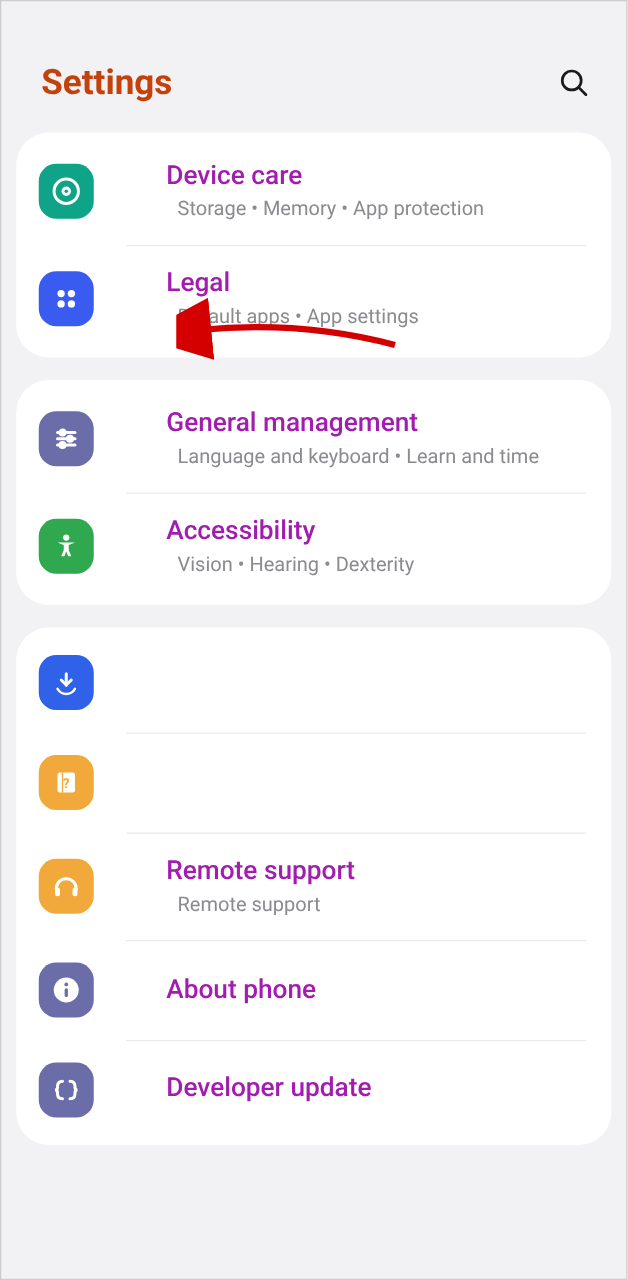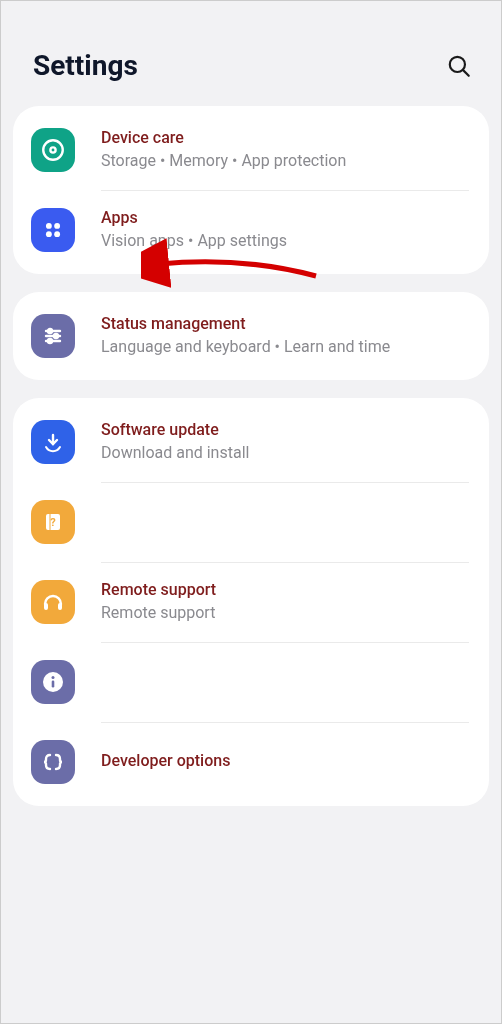--- a/index.html
+++ b/index.html
@@ -14,21 +14,21 @@
     }
     .header {
       display: flex;
       align-items: center;
       justify-content: space-between;
       padding: 48px 28px 24px 32px;
     }
     .header-title {
       font-size: 28px;
       font-weight: 700;
-      color: #0f172a;
+      color: #c2410c;
     }
     .search-btn {
       width: 28px;
       height: 28px;
       display: flex;
       align-items: center;
       justify-content: center;
       cursor: pointer;
     }
     .group {
@@ -62,30 +62,32 @@
       align-items: center;
       justify-content: center;
       flex-shrink: 0;
       margin-right: 26px;
     }
     .item-text {
       flex: 1;
       min-width: 0;
     }
     .item-title {
-      font-size: 16px;
+      font-size: 21px;
       font-weight: 500;
-      color: #7f1d1d;
+      color: #a21caf;
       line-height: 1.3;
+      margin-left: 32px;
     }
     .item-subtitle {
       font-size: 16px;
       color: #8a8a8f;
       margin-top: 2px;
       line-height: 1.3;
+      margin-left: 41px;
     }
     .arrow {
       position: absolute;
       z-index: 10;
       pointer-events: none;
     }
   </style>
 </head>
 <body>
 
@@ -116,57 +118,65 @@
   <div class="item">
     <div class="icon-wrap" style="background:#3a5bf0">
       <svg width="22" height="22" viewBox="0 0 24 24" fill="#fff">
         <circle cx="7.5" cy="7.5" r="3.2"></circle>
           <circle cx="16.5" cy="7.5" r="3.2"></circle>
         <circle cx="7.5" cy="16.5" r="3.2"></circle>
           <circle cx="16.5" cy="16.5" r="3.2"></circle>
       </svg>
     </div>
     <div class="item-text">
-      <div class="item-title">Apps</div>
-      <div class="item-subtitle">Vision apps  •  App settings</div>
+      <div class="item-title">Legal</div>
+      <div class="item-subtitle">Default apps  •  App settings</div>
     </div>
   </div>
 </div>
 
 <div class="group">
   <div class="item">
     <div class="icon-wrap" style="background:#6b6da8">
       <svg width="24" height="24" viewBox="0 0 24 24" fill="none" stroke="#fff" stroke-width="2.4" stroke-linecap="round">
         <line x1="5" y1="7" x2="19" y2="7"></line>
           <circle cx="9" cy="7" r="2" fill="#fff"></circle>
         <line x1="5" y1="12" x2="19" y2="12"></line>
           <circle cx="15" cy="12" r="2" fill="#fff"></circle>
         <line x1="5" y1="17" x2="19" y2="17"></line>
           <circle cx="9" cy="17" r="2" fill="#fff"></circle>
       </svg>
     </div>
     <div class="item-text">
-      <div class="item-title">Status management</div>
+      <div class="item-title">General management</div>
       <div class="item-subtitle">Language and keyboard  •  Learn and time</div>
+    </div>
+  </div>
+  <div class="item">
+    <div class="icon-wrap" style="background:#2fa84f">
+      <svg width="24" height="24" viewBox="0 0 24 24" fill="#fff">
+        <circle cx="12" cy="5" r="2.5"></circle>
+        <path d="M5 9 L19 9 L14 11 L14 15 L16 20 L13.5 20 L12 16 L10.5 20 L8 20 L10 15 L10 11 Z"></path>
+      </svg>
+    </div>
+    <div class="item-text">
+      <div class="item-title">Accessibility</div>
+      <div class="item-subtitle">Vision  •  Hearing  •  Dexterity</div>
     </div>
   </div>
 </div>
 
 <div class="group">
   <div class="item">
     <div class="icon-wrap" style="background:#2f62e8">
       <svg width="24" height="24" viewBox="0 0 24 24" fill="none" stroke="#fff" stroke-width="2.4" stroke-linecap="round">
         <path d="M12 5 L12 14"></path>
           <path d="M8 10 L12 14 L16 10"></path>
         <path d="M5 17 A8 8 0 0 0 19 17" stroke-width="2"></path>
       </svg>
-    </div>
-    <div class="item-text">
-      <div class="item-title">Software update</div>
-      <div class="item-subtitle">Download and install</div>
     </div>
   </div>
   <div class="item">
     <div class="icon-wrap" style="background:#f2a93b">
       <svg width="24" height="24" viewBox="0 0 24 24" fill="#fff">
         <rect x="5" y="4" width="14" height="16" rx="2"></rect>
         <text x="12" y="16" text-anchor="middle" font-size="11" font-weight="bold" fill="#f2a93b">?</text>
         <line x1="9" y1="4" x2="9" y2="20" stroke="#f2a93b" stroke-width="1"></line>
       </svg>
     </div>
@@ -188,31 +198,32 @@
   </div>
   <div class="item">
     <div class="icon-wrap" style="background:#6b6da8">
       <svg width="24" height="24" viewBox="0 0 24 24" fill="#fff">
         <circle cx="12" cy="12" r="10"></circle>
         <circle cx="12" cy="7.5" r="1.5" fill="#6b6da8"></circle>
         <rect x="10.7" y="10.5" width="2.6" height="7" rx="1.2" fill="#6b6da8"></rect>
       </svg>
     </div>
     <div class="item-text">
+      <div class="item-title">About phone</div>
     </div>
   </div>
   <div class="item">
     <div class="icon-wrap" style="background:#6b6da8">
       <svg width="24" height="24" viewBox="0 0 24 24" fill="none" stroke="#fff" stroke-width="2.4" stroke-linecap="round">
         <path d="M9 5 Q5 5 5 9 L5 10 Q5 12 3 12 Q5 12 5 14 L5 15 Q5 19 9 19"></path>
         <path d="M15 5 Q19 5 19 9 L19 10 Q19 12 21 12 Q19 12 19 14 L19 15 Q19 19 15 19"></path>
       </svg>
     </div>
     <div class="item-text">
-      <div class="item-title">Developer options</div>
+      <div class="item-title">Developer update</div>
       <div class="item-subtitle"></div>
     </div>
   </div>
 </div>
 
 <svg class="arrow" style="left:140px; top:237px;" width="180" height="50" viewBox="0 0 180 50">
   <defs>
     <marker id="arrhead" markerWidth="12" markerHeight="10" refX="2" refY="5" orient="auto">
       <path d="M0,0 L12,5 L0,10 Z" fill="#d40000"></path>
     </marker>

